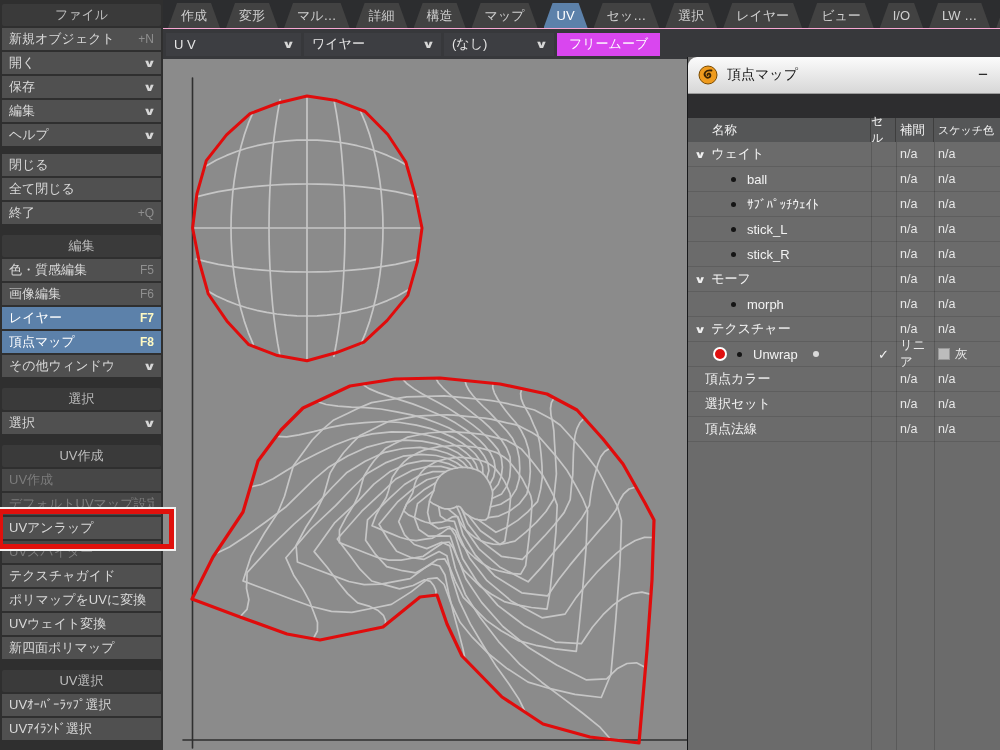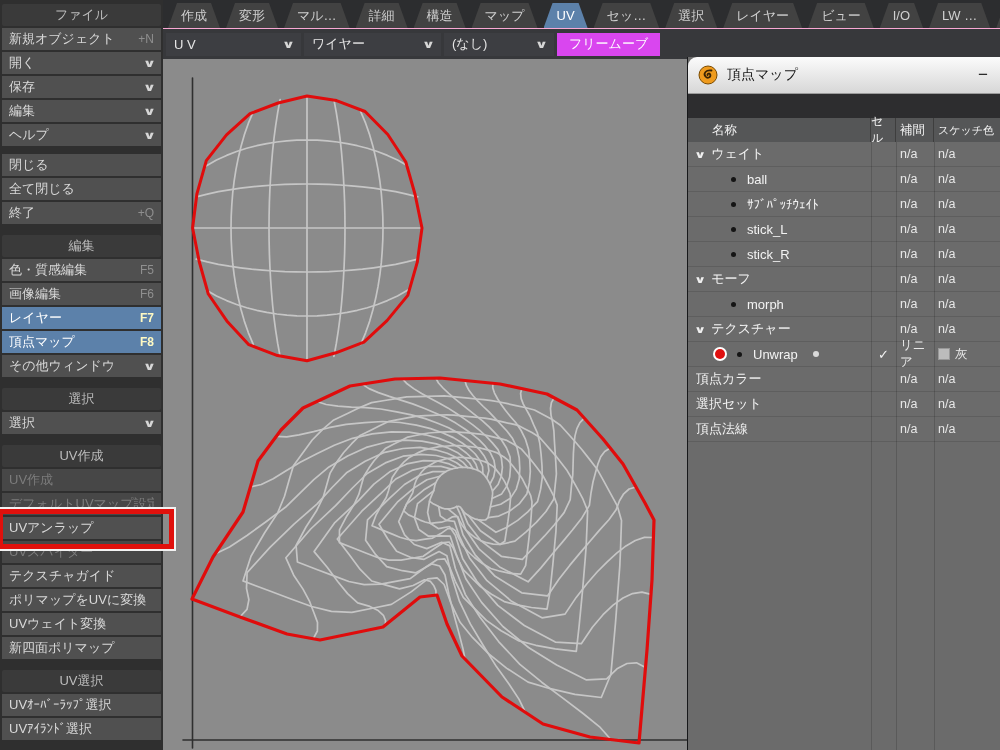--- a/index.html
+++ b/index.html
@@ -60,21 +60,21 @@
   .cn{width:183px;display:flex;align-items:center;height:100%;overflow:hidden;white-space:nowrap}
   .cc{width:25px;display:flex;justify-content:center;font-weight:bold;font-size:13px}
   .ci{width:38px;padding-left:4px;box-sizing:border-box;font-size:12.5px;color:#e8e8e8}
   .cs{flex:1;padding-left:4px;display:flex;align-items:center;gap:5px;font-size:12.5px;color:#e8e8e8}
   .arrow{margin-left:8px;margin-right:7px;color:#f0f0f0;font-weight:bold;font-size:10px;transform:scaleX(1.5)}
   .g-lbl{font-size:13px}
   .bullet{width:5px;height:5px;border-radius:50%;background:#141414;margin-left:43px;margin-right:11px;flex:0 0 auto}
   .row.active .bullet{margin-left:12px}
   .reddot{width:10px;height:10px;border-radius:50%;background:#e01010;box-shadow:0 0 0 2px #fff;margin-left:27px;flex:0 0 auto}
   .seldot{width:6px;height:6px;border-radius:50%;background:#d9d9d9;margin-left:15px;flex:0 0 auto}
-  .plain-lbl{margin-left:8px}
+  .plain-lbl{margin-left:17px}
   .swatch{width:12px;height:12px;background:#bcbcbc;border:1px solid #989898;box-sizing:border-box;flex:0 0 auto}
 </style>
 </head>
 <body>
 
 <div id="sidebar">
     <div class="s-header">
       <span>ファイル</span>
     </div>
     <div class="s-item">

